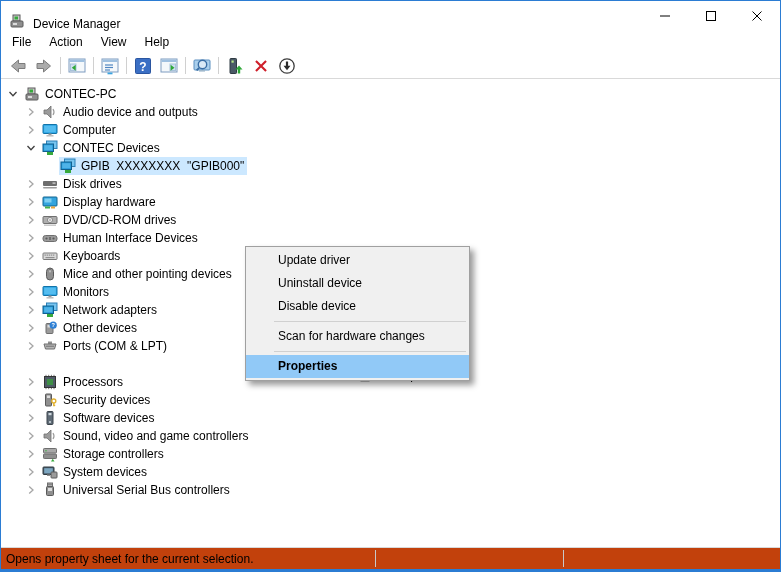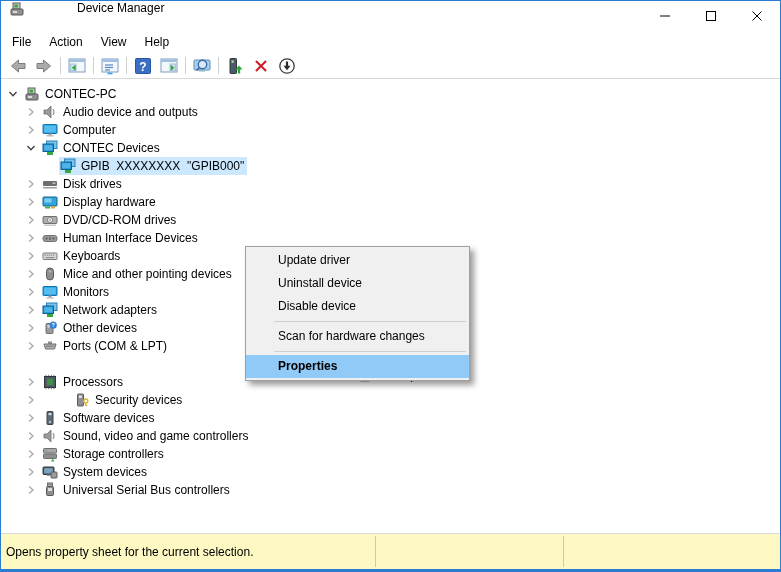--- a/index.html
+++ b/index.html
@@ -4,21 +4,21 @@
 <style>
   html,body{margin:0;padding:0;background:#888;}
   *{box-sizing:border-box;}
   body{font-family:"Liberation Sans","DejaVu Sans",sans-serif;}
   .window{
     position:relative;width:781px;height:572px;background:#fff;
     border:1px solid #2b7cd3;border-bottom-width:3px;
     display:flex;flex-direction:column;overflow:hidden;
   }
   
-  .titlebar{height:30px;display:flex;align-items:flex-start;background:#fff;flex:0 0 auto;gap:44px;}
+  .titlebar{height:30px;display:flex;align-items:flex-end;background:#fff;flex:0 0 auto;}
   .titlebar .app-icon{width:18px;height:18px;margin:0 6px 0 8px;display:inline-flex;}
   .titlebar .title{font-size:12px;color:#000;flex:1;}
   .win-controls{display:flex;height:100%;}
   .win-btn{width:46px;height:100%;display:flex;align-items:center;justify-content:center;}
   
   .menubar{height:22px;display:flex;align-items:center;background:#fff;padding-left:2px;flex:0 0 auto;}
   .menu-item{font-size:12px;color:#000;padding:3px 9px;}
   
   .toolbar{height:26px;display:flex;align-items:center;background:#fff;border-bottom:1px solid #d9d9d9;padding-left:4px;flex:0 0 auto;}
   .tb-btn{width:26px;height:24px;display:flex;align-items:center;justify-content:center;}
@@ -35,21 +35,21 @@
   .ctx-menu{
     position:absolute;left:244px;top:167px;width:225px;
     background:#f0f0f0;border:1px solid #a0a0a0;padding:2px 0;
     box-shadow:4px 4px 6px rgba(0,0,0,0.40);z-index:10;
   }
   .ctx-item{height:23px;line-height:23px;font-size:12px;color:#000;padding-left:32px;}
   .ctx-item.bold{font-weight:bold;}
   .ctx-item.highlighted{background:#91c9f7;}
   .ctx-sep{height:1px;background:#d0d0d0;margin:3px 3px 3px 28px;}
   
-  .statusbar{height:36px;background:#fef9c3;border-top:1px solid #d9d9d9;position:relative;display:flex;align-items:center;flex:0 0 auto;}
+  .statusbar{height:22px;background:#c2410c;border-top:1px solid #d9d9d9;position:relative;display:flex;align-items:center;flex:0 0 auto;}
   .status-text{font-size:12px;color:#000;padding-left:5px;}
   .status-div{position:absolute;top:2px;bottom:2px;width:1px;background:#c8c8c8;}
   svg{display:block;}
 </style>
 </head>
 <body>
 
 <div class="window">
 
   <div class="titlebar">
@@ -502,21 +502,21 @@
                   <line x1="9.4" y1="13" x2="9.4" y2="15.2"></line>
                   <line x1="12" y1="13" x2="12" y2="15.2"></line>
                 </g>
                 <rect x="2.5" y="2.5" width="11" height="11" fill="#4f5b66" stroke="#333"></rect>
                 <rect x="5" y="5" width="6" height="6" fill="#3f8f46"></rect>
               </svg>
             </span>
             <span class="tree-label">Processors</span>
           </span>
         </div>
-        <div class="tree-row" style="padding-left: 24px; gap: 32px;">
+        <div class="tree-row" style="padding-left: 24px;">
           <span class="chev">
             <svg width="10" height="10" viewBox="0 0 10 10">
               <path d="M3.2 1.5 L7 5 L3.2 8.5" fill="none" stroke="#a6a6a6" stroke-width="1.3"></path>
             </svg>
           </span>
           <span class="row-sel">
             <span class="tree-icon">
               <svg width="16" height="16" viewBox="0 0 16 16">
                 <rect x="3.5" y="2" width="6" height="12" rx="0.8" fill="#8f8f8f" stroke="#5a5a5a"></rect>
                 <rect x="5" y="3.5" width="3" height="2.5" fill="#dcdcdc"></rect>

